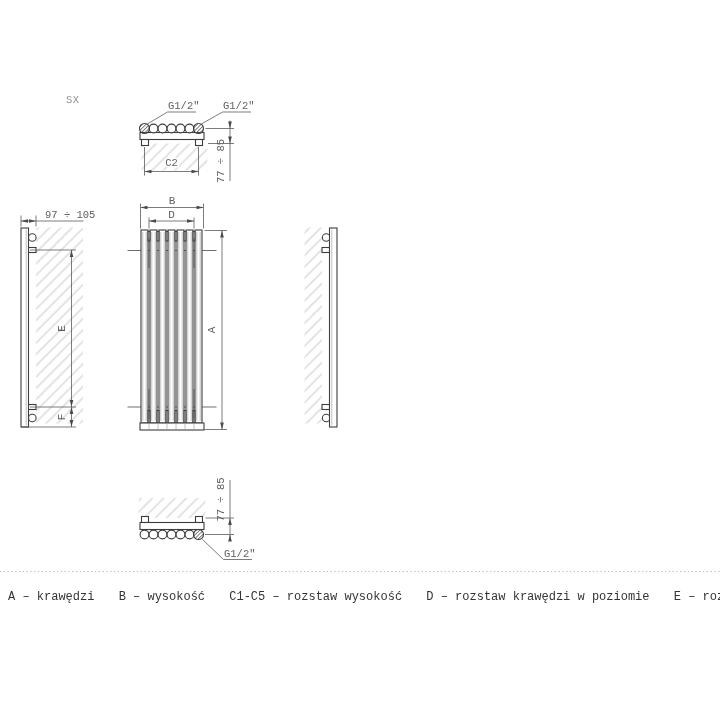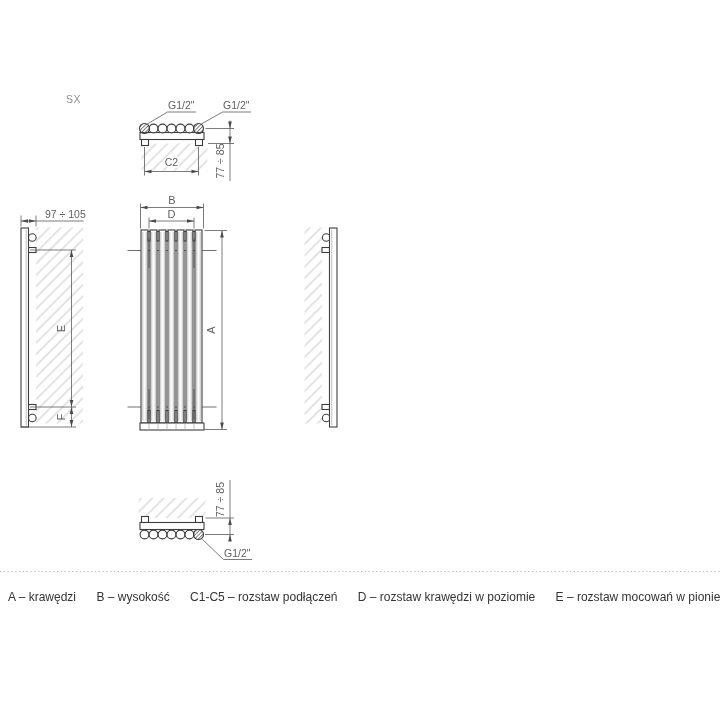--- a/index.html
+++ b/index.html
@@ -1,17 +1,17 @@
 <!DOCTYPE html>
 <html><head>
 <meta charset="utf-8">
 <style>
   html,body { margin:0; padding:0; background:#ffffff; }
   #stage { position:relative; width:720px; height:720px; background:#fff; overflow:hidden;
-           font-family:Liberation Sans, sans-serif; }
+           font-family:Liberation Mono, monospace; }
   svg { position:absolute; left:0; top:0; }
   .objf  { fill:#ffffff; stroke:#3d3d3d; stroke-width:1.1; }
   .mid   { fill:none; stroke:#4a4a4a; stroke-width:0.8; }
   .thin  { fill:none; stroke:#b0b0b0; stroke-width:0.8; }
   .dimln { fill:none; stroke:#5a5a5a; stroke-width:0.8; }
   .arr   { fill:#4a4a4a; stroke:none; }
   .dim-text   { font-size:10.5px; fill:#5f5f5f; }
   .dim-letter { font-size:11px; fill:#5f5f5f; }
   .halo  { paint-order:stroke; stroke:#ffffff; stroke-width:3px; }
   .sx-text { font-size:10.5px; fill:#909090; letter-spacing:0.5px; }
@@ -218,19 +218,19 @@
     <text x="223.5" y="499.5" text-anchor="middle" class="dim-text" transform="rotate(-90 223.5 499.5)">77 ÷ 85</text>
   </g>
 
   <line x1="0" y1="571.5" x2="720" y2="571.5" stroke="#b9b9b9" stroke-width="1" stroke-dasharray="1.2 2.6"></line>
 </svg>
 
 <div id="legend">
   <div>
     <span class="item">A – krawędzi</span>
     <span class="item">B – wysokość</span>
-    <span class="item">C1-C5 – rozstaw podłączeń</span>
+    <span class="item">C1-C5 – rozstaw wysokość</span>
     <span class="item">D – rozstaw krawędzi w poziomie</span>
     <span class="item">E – rozstaw mocowań w pionie</span>
   </div>
 </div>
 
 </div>
 
 </body></html>

